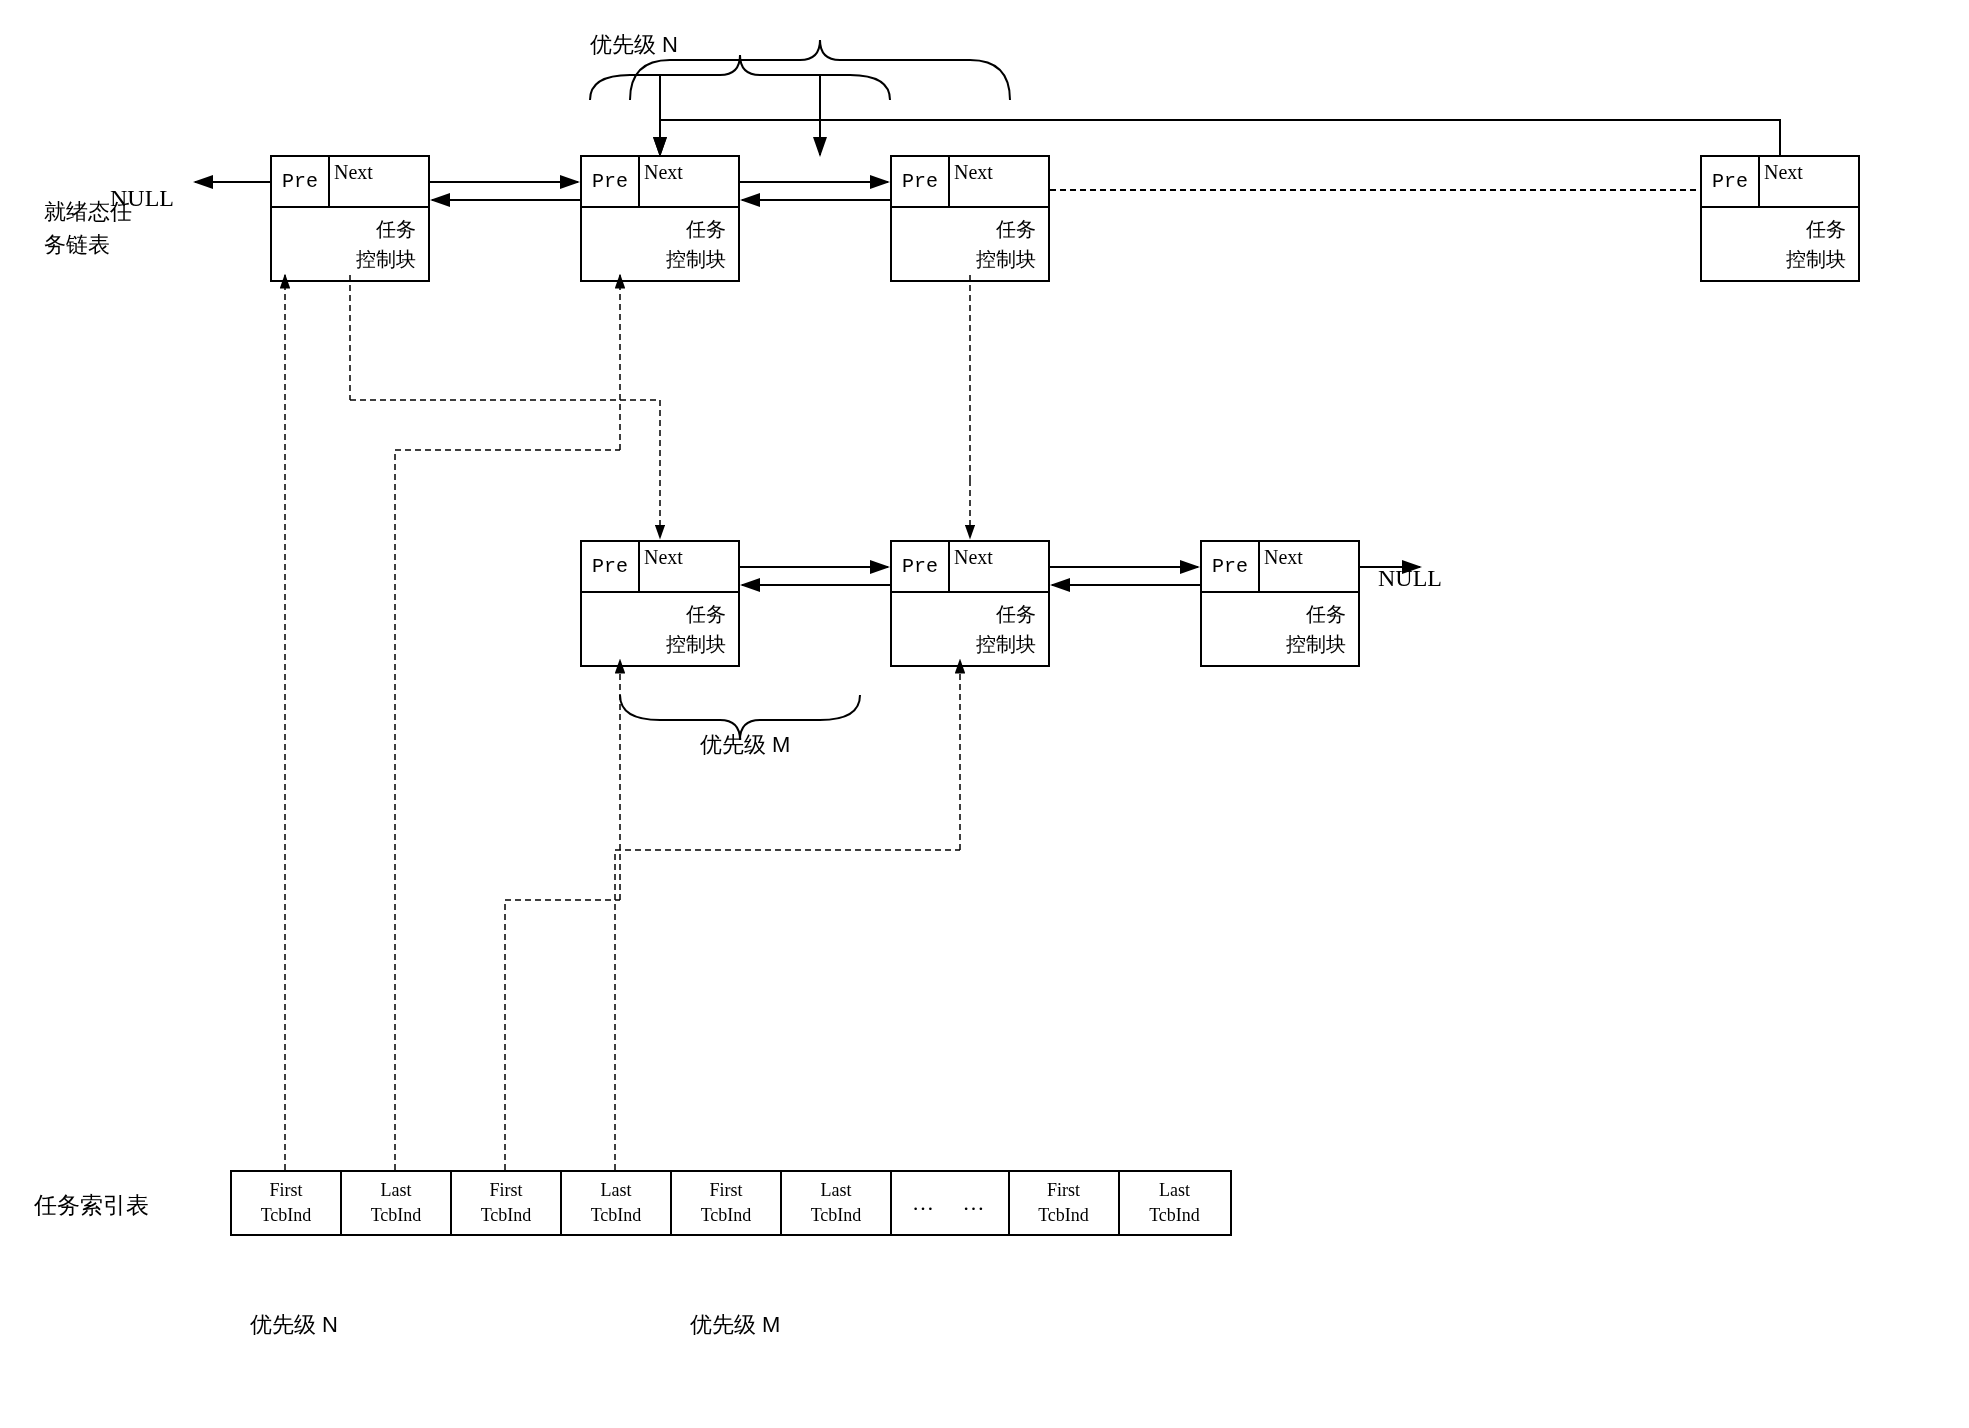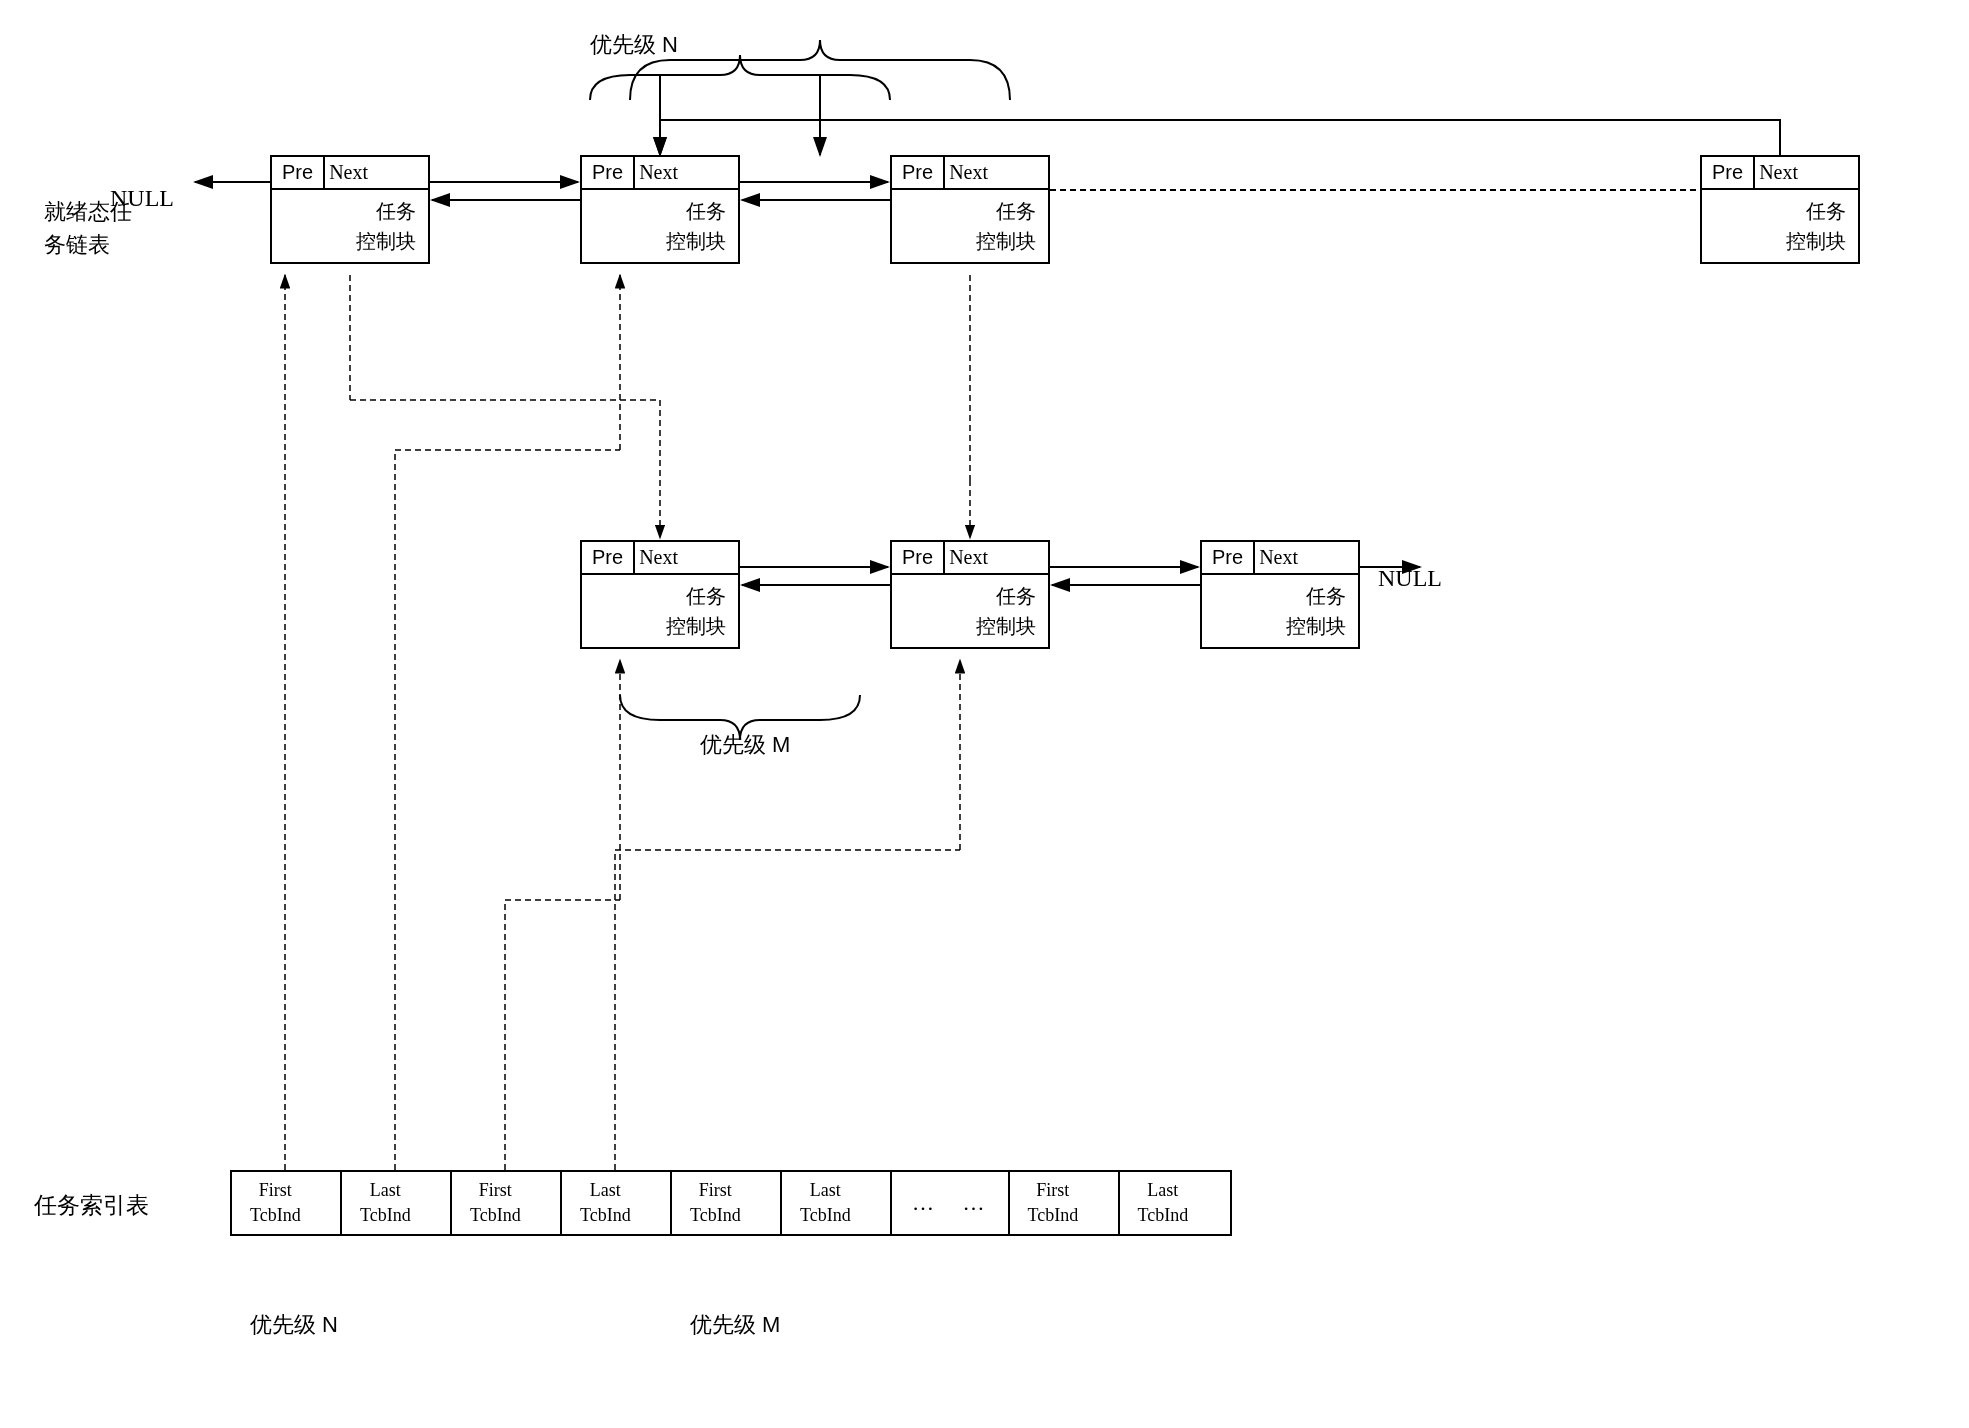--- a/index.html
+++ b/index.html
@@ -28,24 +28,24 @@
       background: #fff;
     }
 
     .tcb-header {
       display: flex;
       flex-direction: row;
       border-bottom: 2px solid #000;
     }
 
     .tcb-pre {
-      padding: 4px 10px;
+      padding: 13px 10px;
       border-right: 2px solid #000;
       font-size: 20px;
-      font-family: Liberation Sans, sans-serif;
+      font-family: Liberation Mono, monospace;
       text-align: center;
     }
 
     .tcb-next {
       padding: 4px 4px;
       font-size: 20px;
       font-family: "Times New Roman", serif;
       text-align: center;
     }
 
@@ -61,22 +61,22 @@
       position: absolute;
       display: flex;
       flex-direction: row;
       border: 2px solid #000;
     }
 
     .index-cell {
       border-right: 2px solid #000;
       display: flex;
       flex-direction: column;
-      align-items: flex-start;
-      padding: 6px 18px;
+      align-items: center;
+      padding: 6px 6px;
       min-width: 110px;
     }
 
     .index-cell:last-child {
       border-right: none;
     }
 
     .index-cell-label {
       font-size: 18px;
       font-family: "Times New Roman", serif;

